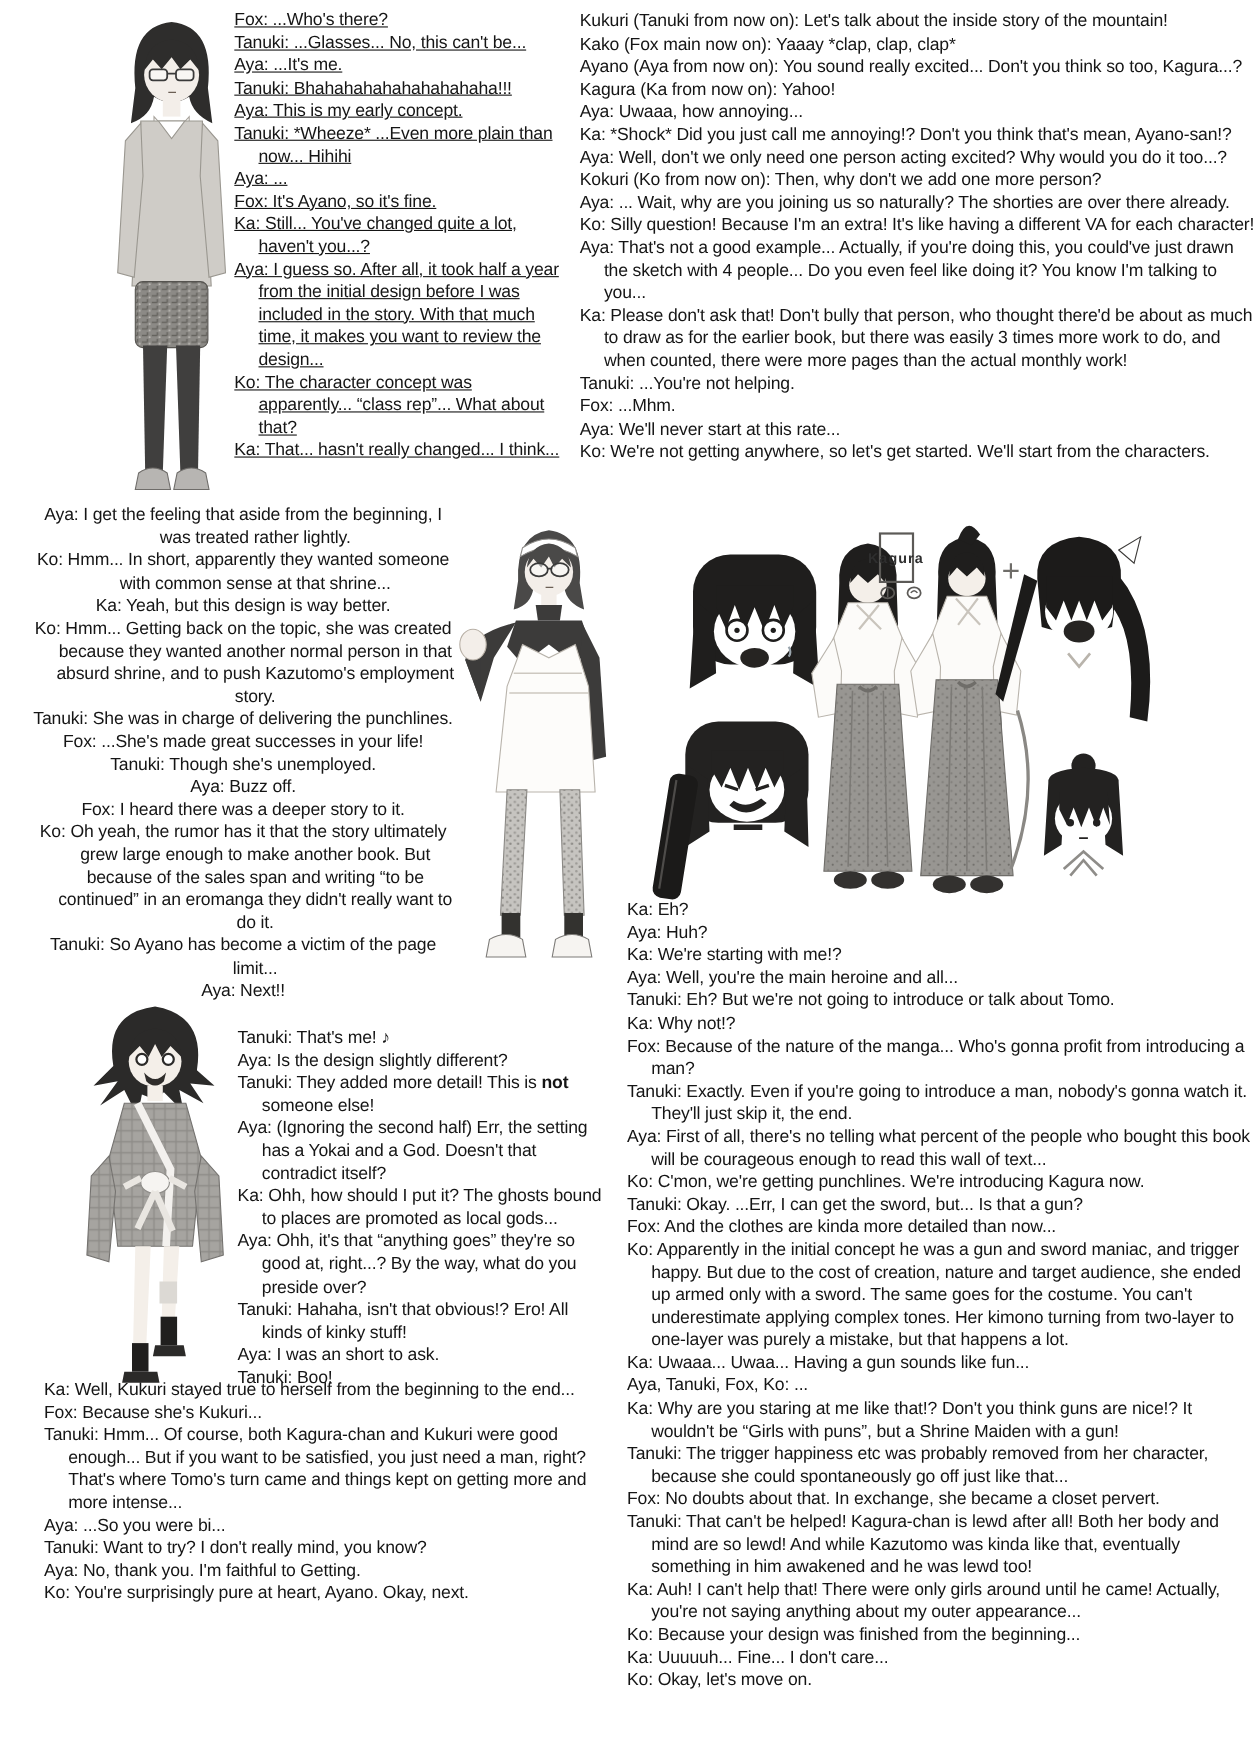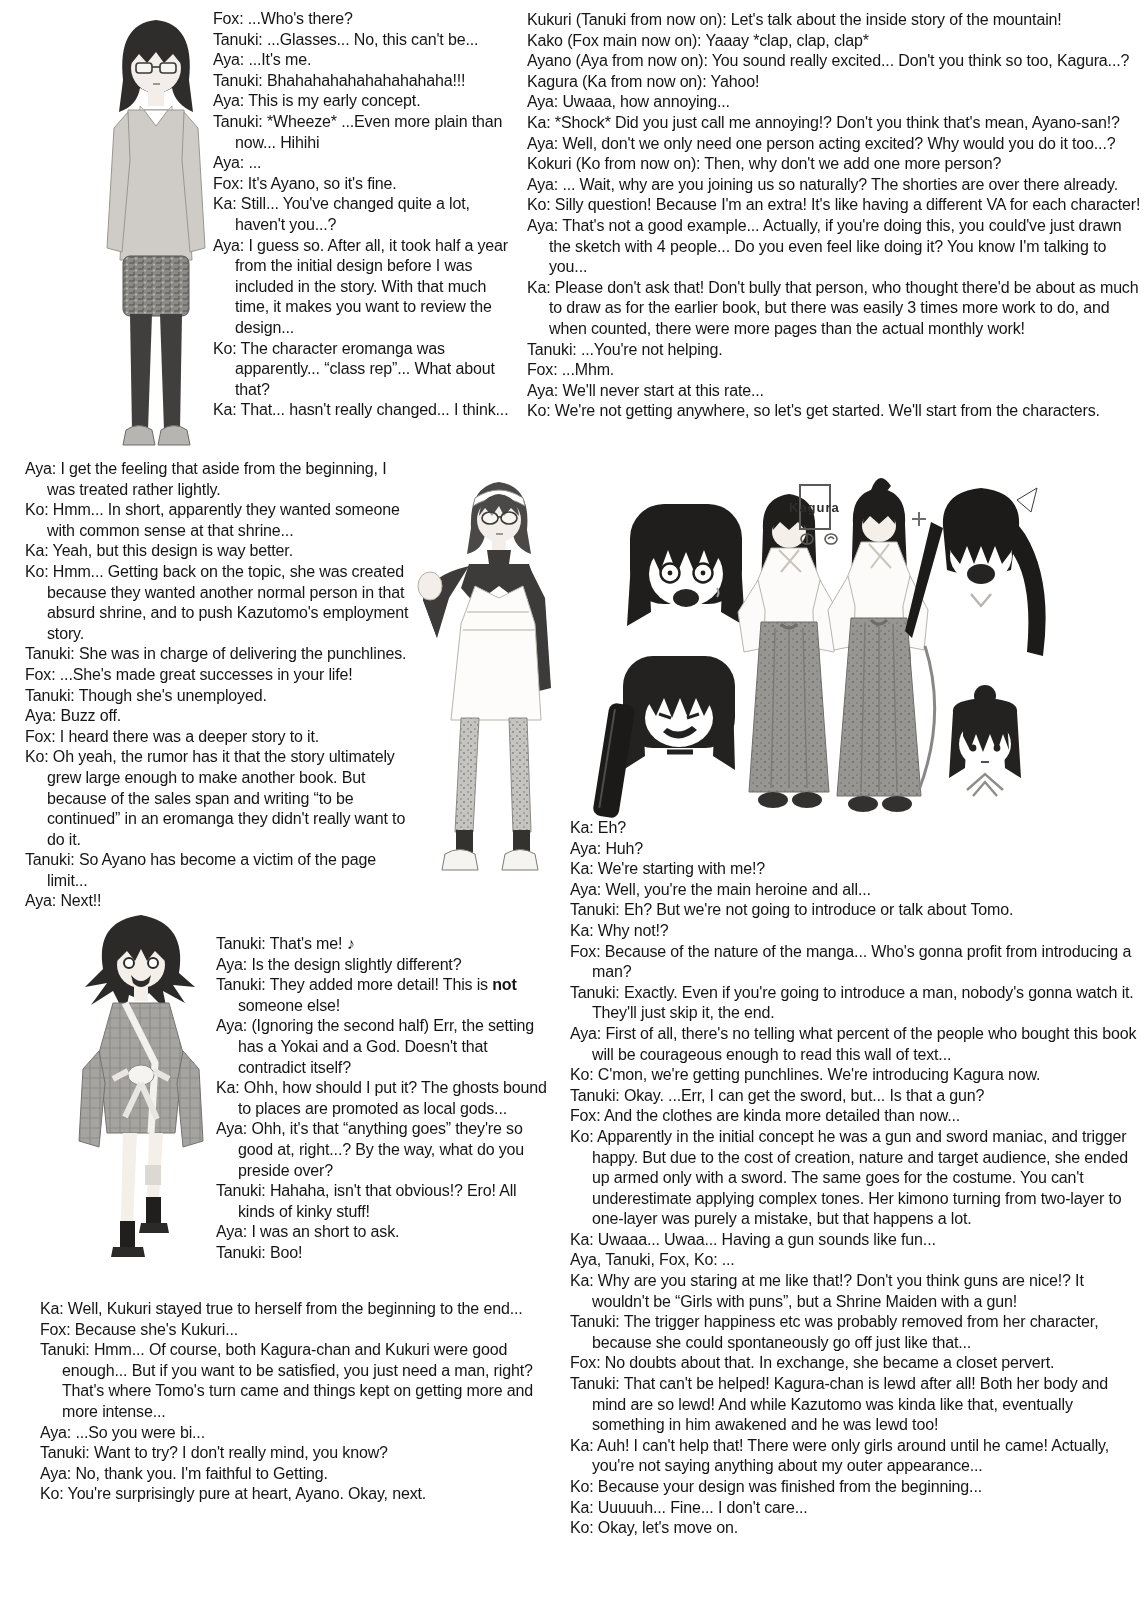--- a/index.html
+++ b/index.html
@@ -42,32 +42,32 @@
       <path d="M51,102 L63,118 L75,102 Z" fill="#ffffff" stroke="#9a9790"></path>
       <rect x="30" y="248" width="66" height="60" rx="7" fill="url(#tweed)" stroke="#565450"></rect>
       <path d="M37,306 L59,306 L55,422 L39,422 Z" fill="#403f3e"></path>
       <path d="M67,306 L89,306 L87,422 L71,422 Z" fill="#403f3e"></path>
       <path d="M33,422 q13,-9 26,0 l3,15 h-32 z" fill="#b7b5b2" stroke="#6e6c69"></path>
       <path d="M68,422 q13,-9 26,0 l3,15 h-32 z" fill="#b7b5b2" stroke="#6e6c69"></path>
     </g>
   </svg>
 </div>
 
-<div class="abs dialogue" style="left:213px; top:9px; width:302px;">
+<div class="abs dialogue" style="left:213px; top:9px; width:302px;text-decoration:underline;">
     <div class="line">Fox: ...Who's there?</div>
     <div class="line">Tanuki: ...Glasses... No, this can't be...</div>
     <div class="line">Aya: ...It's me.</div>
     <div class="line">Tanuki: Bhahahahahahahahahaha!!!</div>
     <div class="line">Aya: This is my early concept.</div>
     <div class="line">Tanuki: *Wheeze* ...Even more plain than now... Hihihi</div>
     <div class="line">Aya: ...</div>
     <div class="line">Fox: It's Ayano, so it's fine.</div>
     <div class="line">Ka: Still... You've changed quite a lot, haven't you...?</div>
     <div class="line">Aya: I guess so. After all, it took half a year from the initial design before I was included in the story. With that much time, it makes you want to review the design...</div>
-    <div class="line">Ko: The character eromanga was apparently... “class rep”... What about that?</div>
+    <div class="line">Ko: The character concept was apparently... “class rep”... What about that?</div>
     <div class="line">Ka: That... hasn't really changed... I think...</div>
   </div>
 
 <div class="abs dialogue" style="left:527px; top:10px; width:616px;">
     <div class="line">Kukuri (Tanuki from now on): Let's talk about the inside story of the mountain!</div>
     <div class="line">Kako (Fox main now on): Yaaay *clap, clap, clap*</div>
     <div class="line">Ayano (Aya from now on): You sound really excited... Don't you think so too, Kagura...?</div>
     <div class="line">Kagura (Ka from now on): Yahoo!</div>
     <div class="line">Aya: Uwaaa, how annoying...</div>
     <div class="line">Ka: *Shock* Did you just call me annoying!? Don't you think that's mean, Ayano-san!?</div>
@@ -76,21 +76,21 @@
     <div class="line">Aya: ... Wait, why are you joining us so naturally? The shorties are over there already.</div>
     <div class="line">Ko: Silly question! Because I'm an extra! It's like having a different VA for each character!</div>
     <div class="line">Aya: That's not a good example... Actually, if you're doing this, you could've just drawn the sketch with 4 people... Do you even feel like doing it? You know I'm talking to you...</div>
     <div class="line">Ka: Please don't ask that! Don't bully that person, who thought there'd be about as much to draw as for the earlier book, but there was easily 3 times more work to do, and when counted, there were more pages than the actual monthly work!</div>
     <div class="line">Tanuki: ...You're not helping.</div>
     <div class="line">Fox: ...Mhm.</div>
     <div class="line">Aya: We'll never start at this rate...</div>
     <div class="line">Ko: We're not getting anywhere, so let's get started. We'll start from the characters.</div>
   </div>
 
-<div class="abs dialogue" style="left:25px; top:459px; width:392px;">
+<div class="abs dialogue" style="left:25px; top:459px; width:392px;text-align:center;">
     <div class="line">Aya: I get the feeling that aside from the beginning, I was treated rather lightly.</div>
     <div class="line">Ko: Hmm... In short, apparently they wanted someone with common sense at that shrine...</div>
     <div class="line">Ka: Yeah, but this design is way better.</div>
     <div class="line">Ko: Hmm... Getting back on the topic, she was created because they wanted another normal person in that absurd shrine, and to push Kazutomo's employment story.</div>
     <div class="line">Tanuki: She was in charge of delivering the punchlines.</div>
     <div class="line">Fox: ...She's made great successes in your life!</div>
     <div class="line">Tanuki: Though she's unemployed.</div>
     <div class="line">Aya: Buzz off.</div>
     <div class="line">Fox: I heard there was a deeper story to it.</div>
     <div class="line">Ko: Oh yeah, the rumor has it that the story ultimately grew large enough to make another book. But because of the sales span and writing “to be continued” in an eromanga they didn't really want to do it.</div>
@@ -103,21 +103,21 @@
     <div class="line">Aya: Is the design slightly different?</div>
     <div class="line">Tanuki: They added more detail! This is <b>not</b> someone else!</div>
     <div class="line">Aya: (Ignoring the second half) Err, the setting has a Yokai and a God. Doesn't that contradict itself?</div>
     <div class="line">Ka: Ohh, how should I put it? The ghosts bound to places are promoted as local gods...</div>
     <div class="line">Aya: Ohh, it's that “anything goes” they're so good at, right...? By the way, what do you preside over?</div>
     <div class="line">Tanuki: Hahaha, isn't that obvious!? Ero! All kinds of kinky stuff!</div>
     <div class="line">Aya: I was an short to ask.</div>
     <div class="line">Tanuki: Boo!</div>
   </div>
 
-<div class="abs dialogue" style="left:40px; top:1254px; width:530px;margin-top:45px;">
+<div class="abs dialogue" style="left:40px; top:1254px; width:530px;">
     <div class="line">Ka: Well, Kukuri stayed true to herself from the beginning to the end...</div>
     <div class="line">Fox: Because she's Kukuri...</div>
     <div class="line">Tanuki: Hmm... Of course, both Kagura-chan and Kukuri were good enough... But if you want to be satisfied, you just need a man, right? That's where Tomo's turn came and things kept on getting more and more intense...</div>
     <div class="line">Aya: ...So you were bi...</div>
     <div class="line">Tanuki: Want to try? I don't really mind, you know?</div>
     <div class="line">Aya: No, thank you. I'm faithful to Getting.</div>
     <div class="line">Ko: You're surprisingly pure at heart, Ayano. Okay, next.</div>
   </div>
 
 <div class="abs dialogue" style="left:570px; top:818px; width:574px;">

